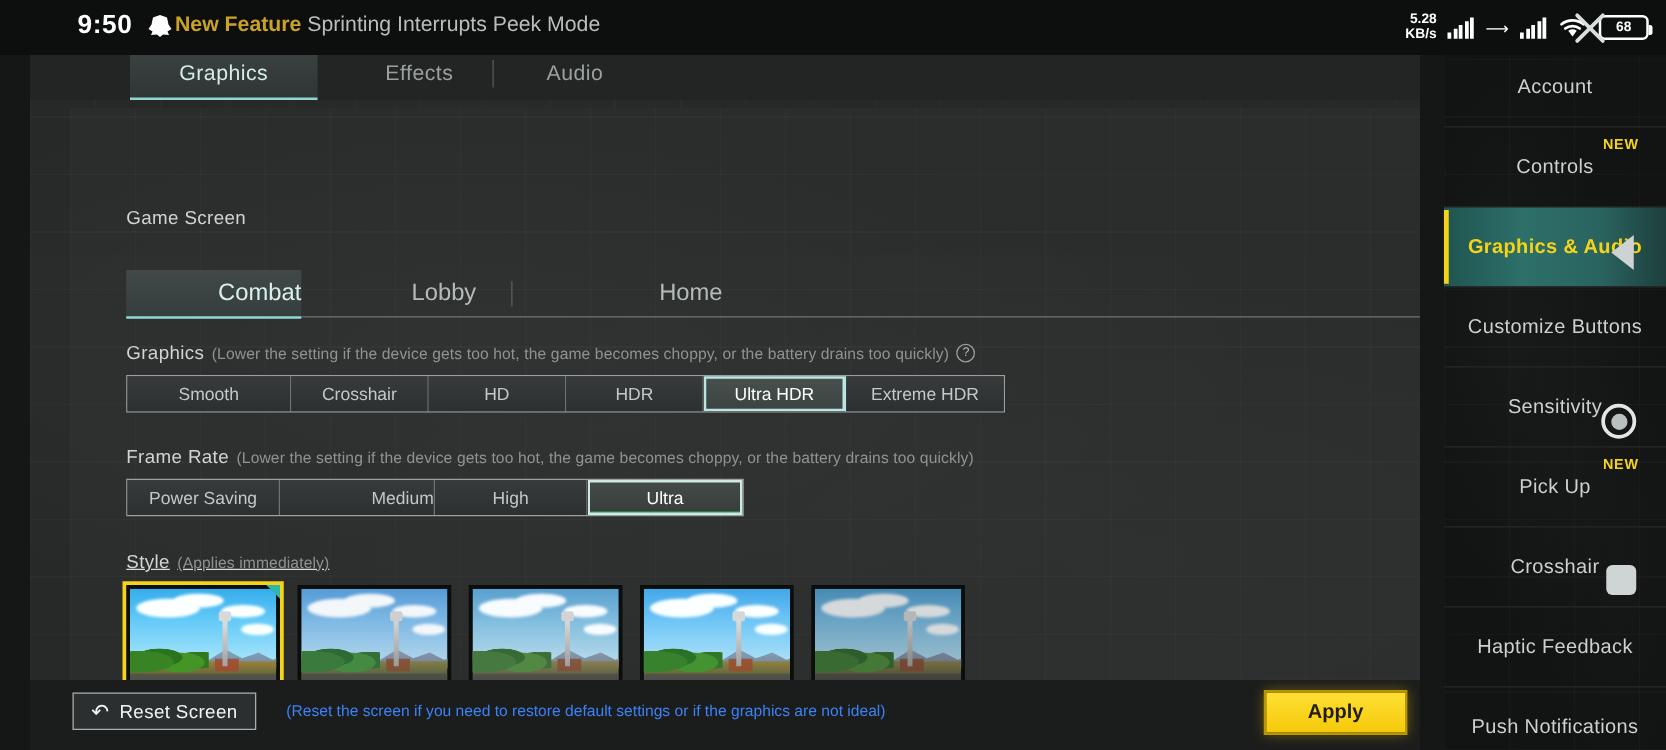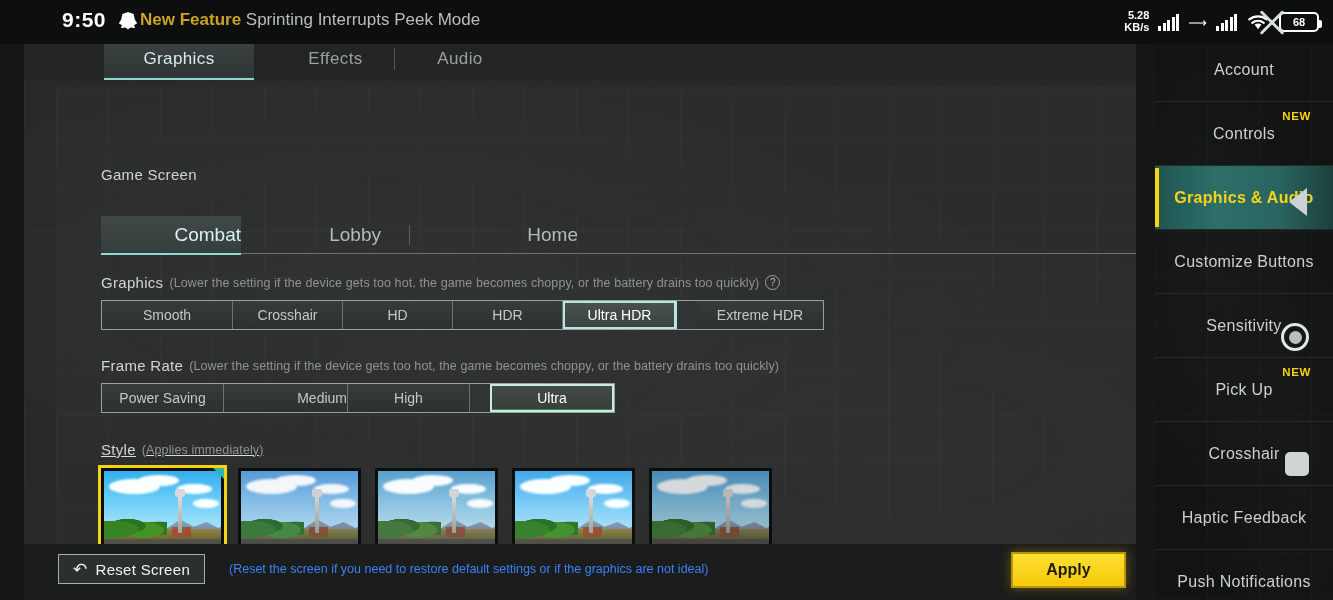--- a/index.html
+++ b/index.html
@@ -96,21 +96,21 @@
   .seg{
     display:inline-flex; border:1px solid #9aa0a0; margin-top:9px;
     background:#313434;
   }
   .seg-item{
     height:28px; display:flex; align-items:center; justify-content:center;
     font-size:14px; color:#c3c8c8; cursor:pointer;
     border-right:1px solid #6d7373; position:relative;
     background:linear-gradient(180deg,#383b3b,#2d3030);
   }
-  .seg-item:last-child{ border-right:none;margin-left:20px; }
+  .seg-item:last-child{ border-right:none; }
   .seg-item.sel-teal{
     color:#ffffff;
     background:linear-gradient(180deg,#49514f,#3b4342);
     box-shadow:inset 0 0 0 2px #b9e6e2;
     border-right-color:#b9e6e2;
   }
   .seg-item.sel-green{
     color:#ffffff;
     background:linear-gradient(180deg,#454b49,#373d3b);
     box-shadow:inset 0 0 0 2px #cfe9e5, inset 0 -3px 0 0 #2f8f46;

